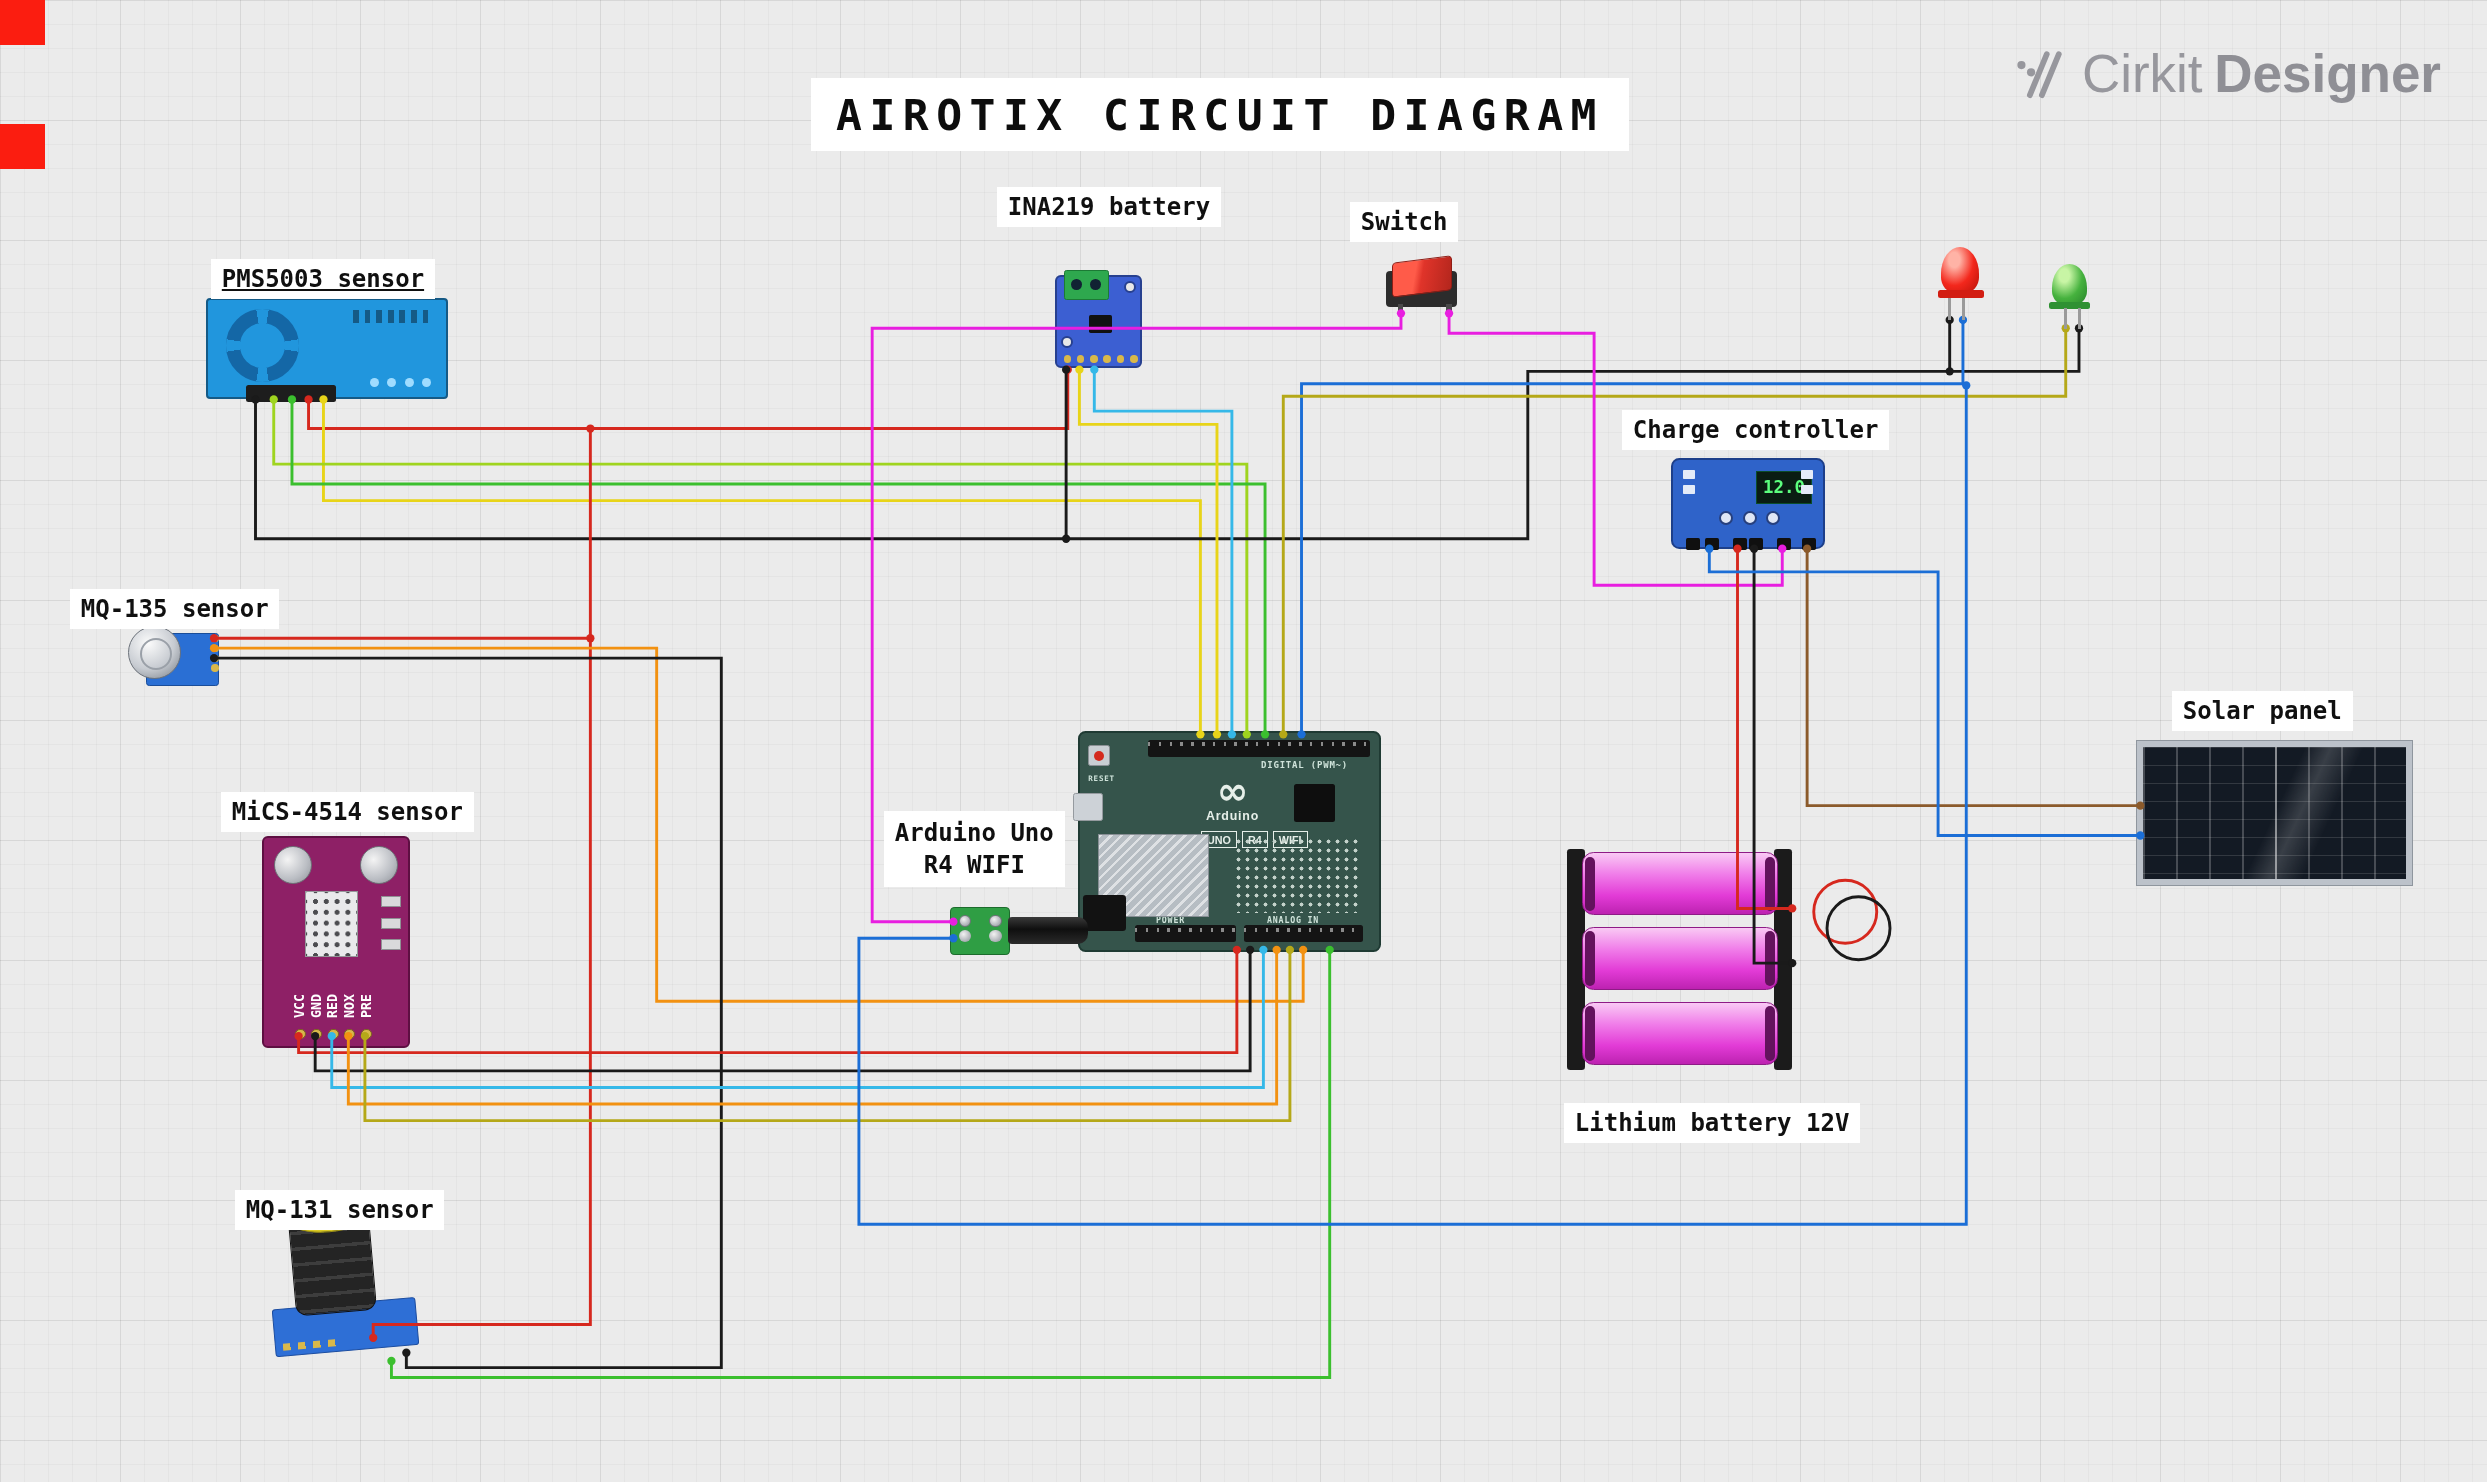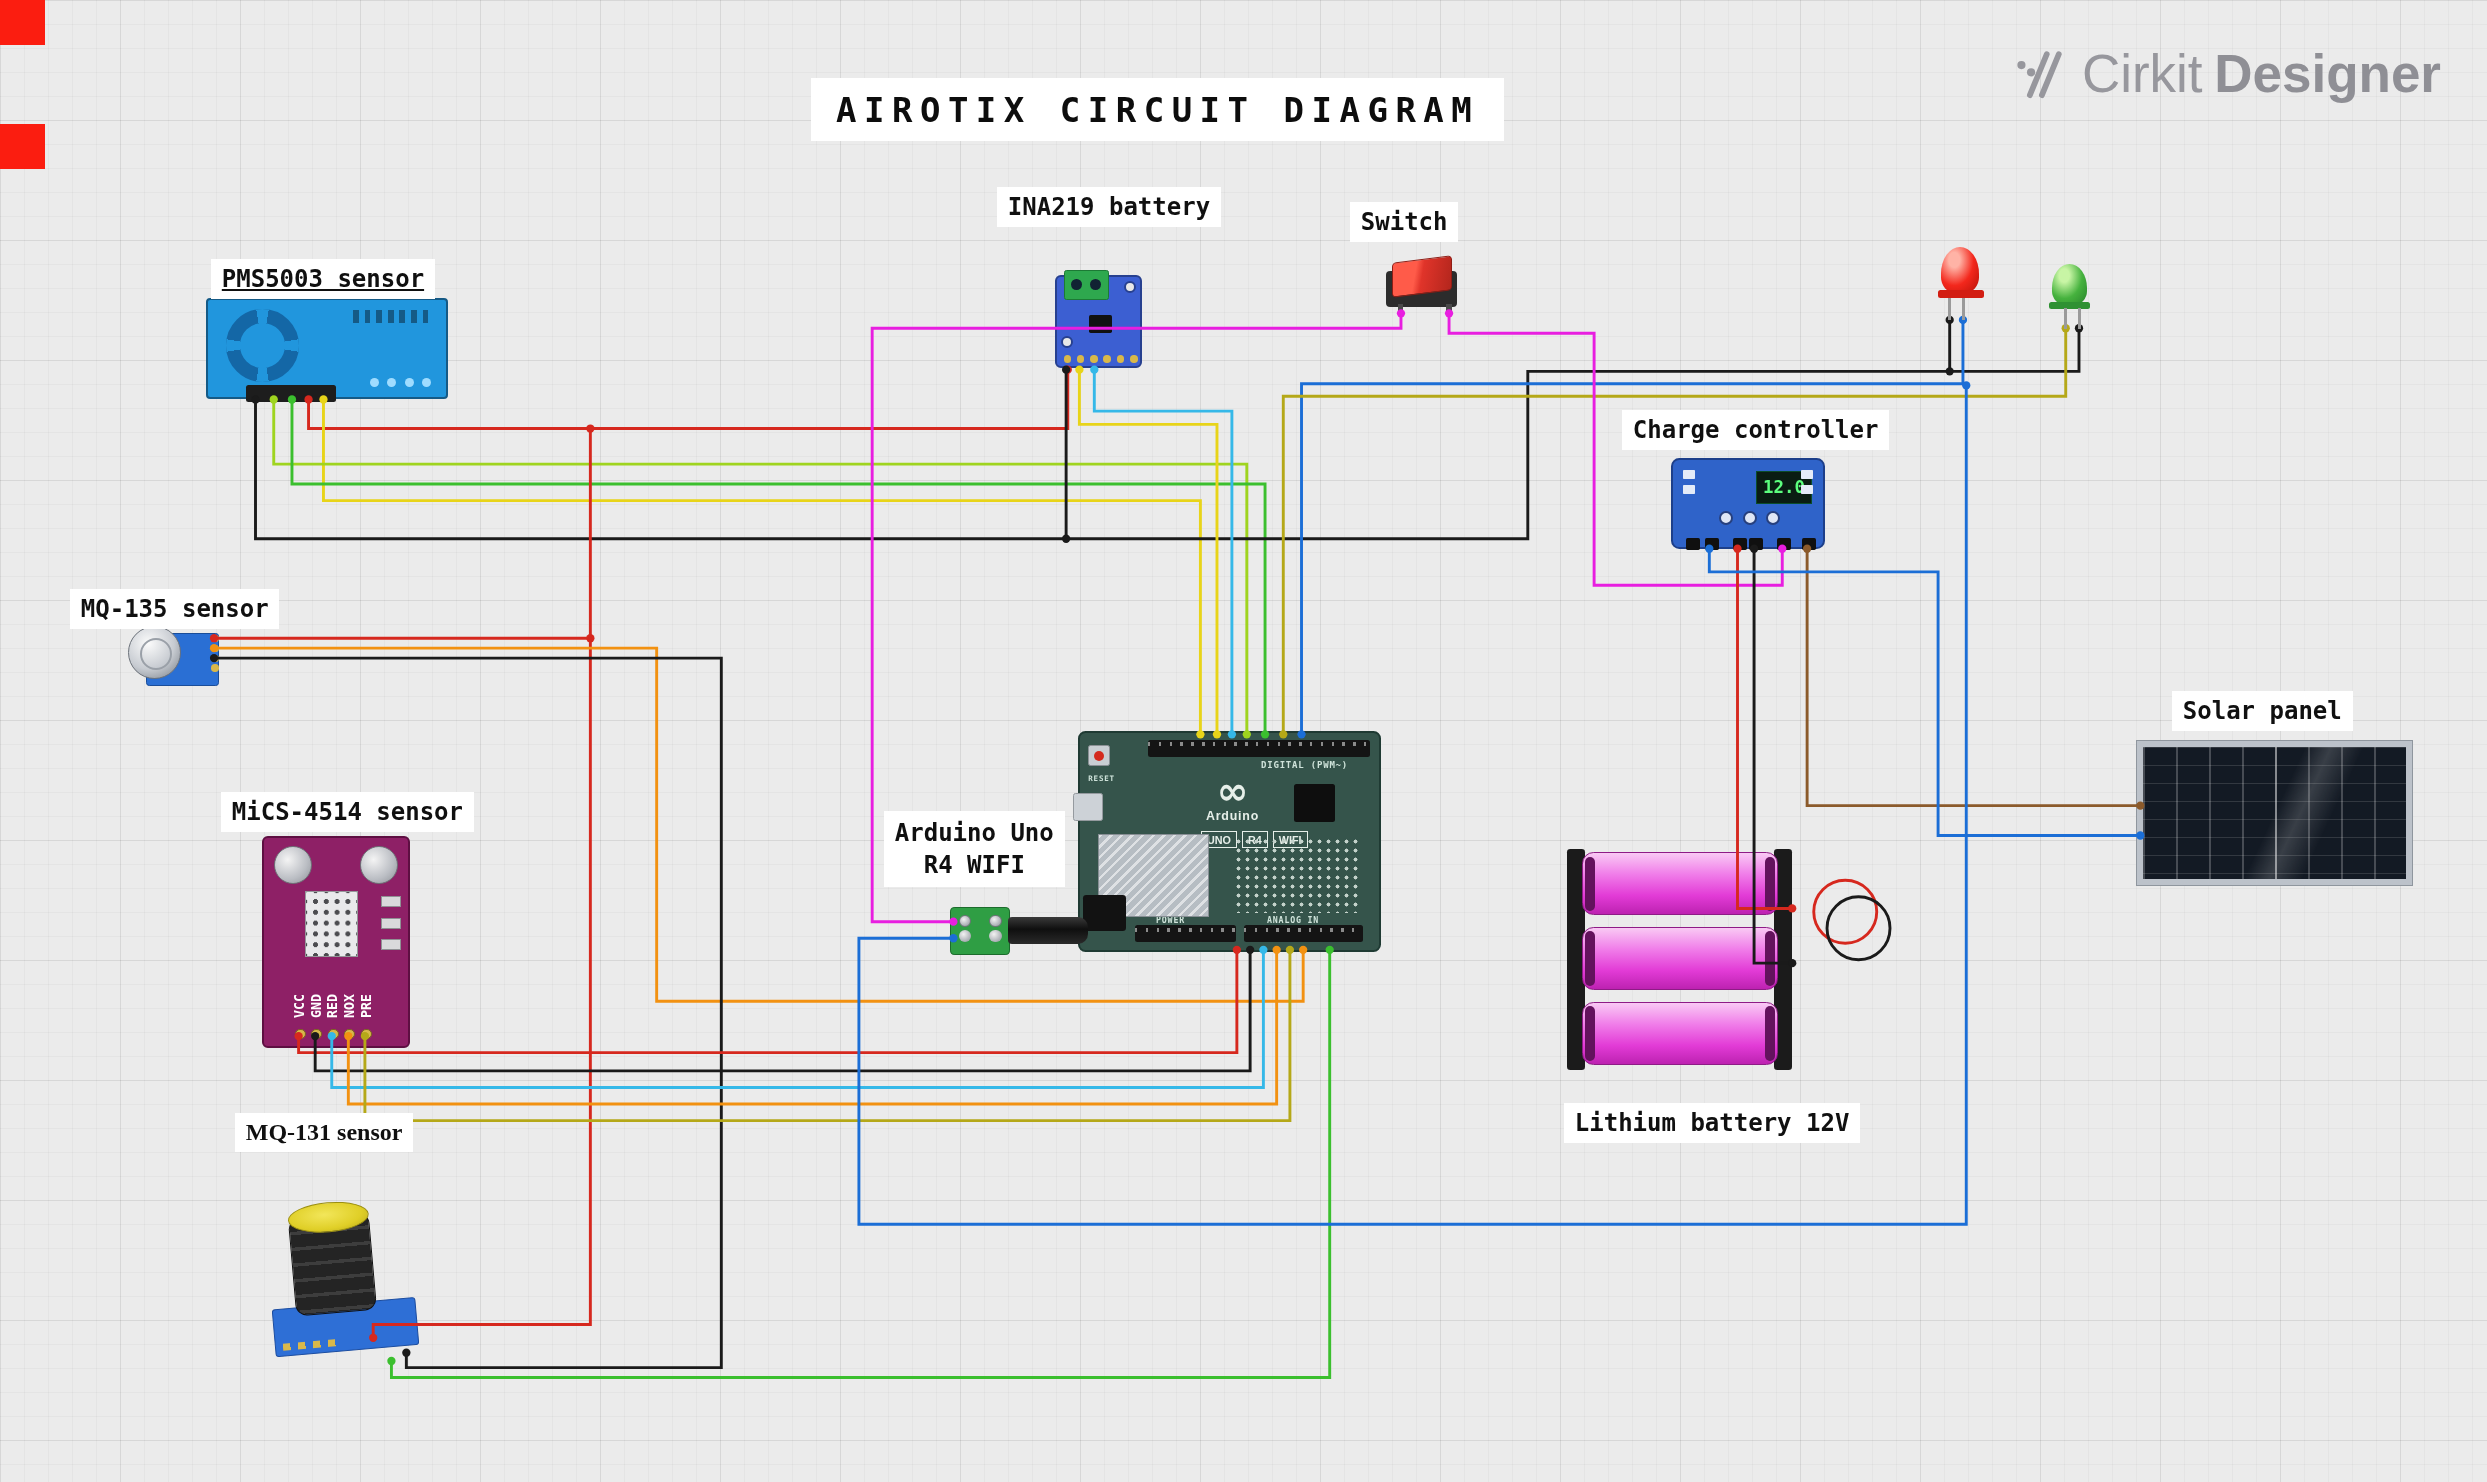--- a/index.html
+++ b/index.html
@@ -17,21 +17,21 @@
   }
 
   
   .marker { position: absolute; left: 0; width: 45px; height: 45px; background: #fb1d10; z-index: 2; }
   .marker.m1 { top: 0; } .marker.m2 { top: 124px; }
 
   
   .title-box {
     position: absolute; left: 811px; top: 78px; z-index: 8;
     background: #ffffff; padding: 11.6px 25px;
-    font-weight: bold; font-size: 34px; letter-spacing: 7.5px; color: #0d0d0d;
+    font-weight: bold; font-size: 43px; letter-spacing: 7.5px; color: #0d0d0d;
     white-space: nowrap;
   }
   .brand {
     position: absolute; top: 43px; right: 46px; z-index: 8;
     display: flex; align-items: center; gap: 11.6px;
     font-family: "Liberation Sans", sans-serif; font-size: 53px; color: #97979d;
   }
   .brand .bold { font-weight: bold; color: #8f8f95; text-align: center; }
   .brand svg { display: block; }
 
@@ -42,21 +42,21 @@
   }
   .lbl-pms     { left: 211px;  top: 259px; text-decoration: underline; }
   .lbl-ina     { left: 997px; top: 187px; }
   .lbl-switch  { left: 1350px; top: 202px; }
   .lbl-cc      { left: 1622px; top: 410px; }
   .lbl-mq135   { left: 70px;   top: 589px; }
   .lbl-solar   { left: 2172px; top: 691px; }
   .lbl-mics    { left: 221px;  top: 792px; }
   .lbl-arduino { left: 884px; top: 811px; text-align: center; line-height: 1.35; }
   .lbl-batt    { left: 1564px; top: 1103px; }
-  .lbl-mq131   { left: 235px;  top: 1113px; font-family: Liberation Serif, serif; }
+  .lbl-mq131   { left: 235px;  top: 1190px; }
 
   
   #wire-layer { position: absolute; left: 0; top: 0; z-index: 6; pointer-events: none; }
 
   
   .pms { position: absolute; left: 206px; top: 298px; width: 242px; height: 101px; z-index: 3;
          background: #2196dd; border: 2.5px solid #155a86; border-radius: 4.1px; }
   .pms-fan { position: absolute; left: 18px; top: 9px; width: 73px; height: 73px; border-radius: 50%;
              border: 14px solid #1467a6; }
   .pms-fan::before { content: ''; position: absolute; inset: -14px; border-radius: 50%;

